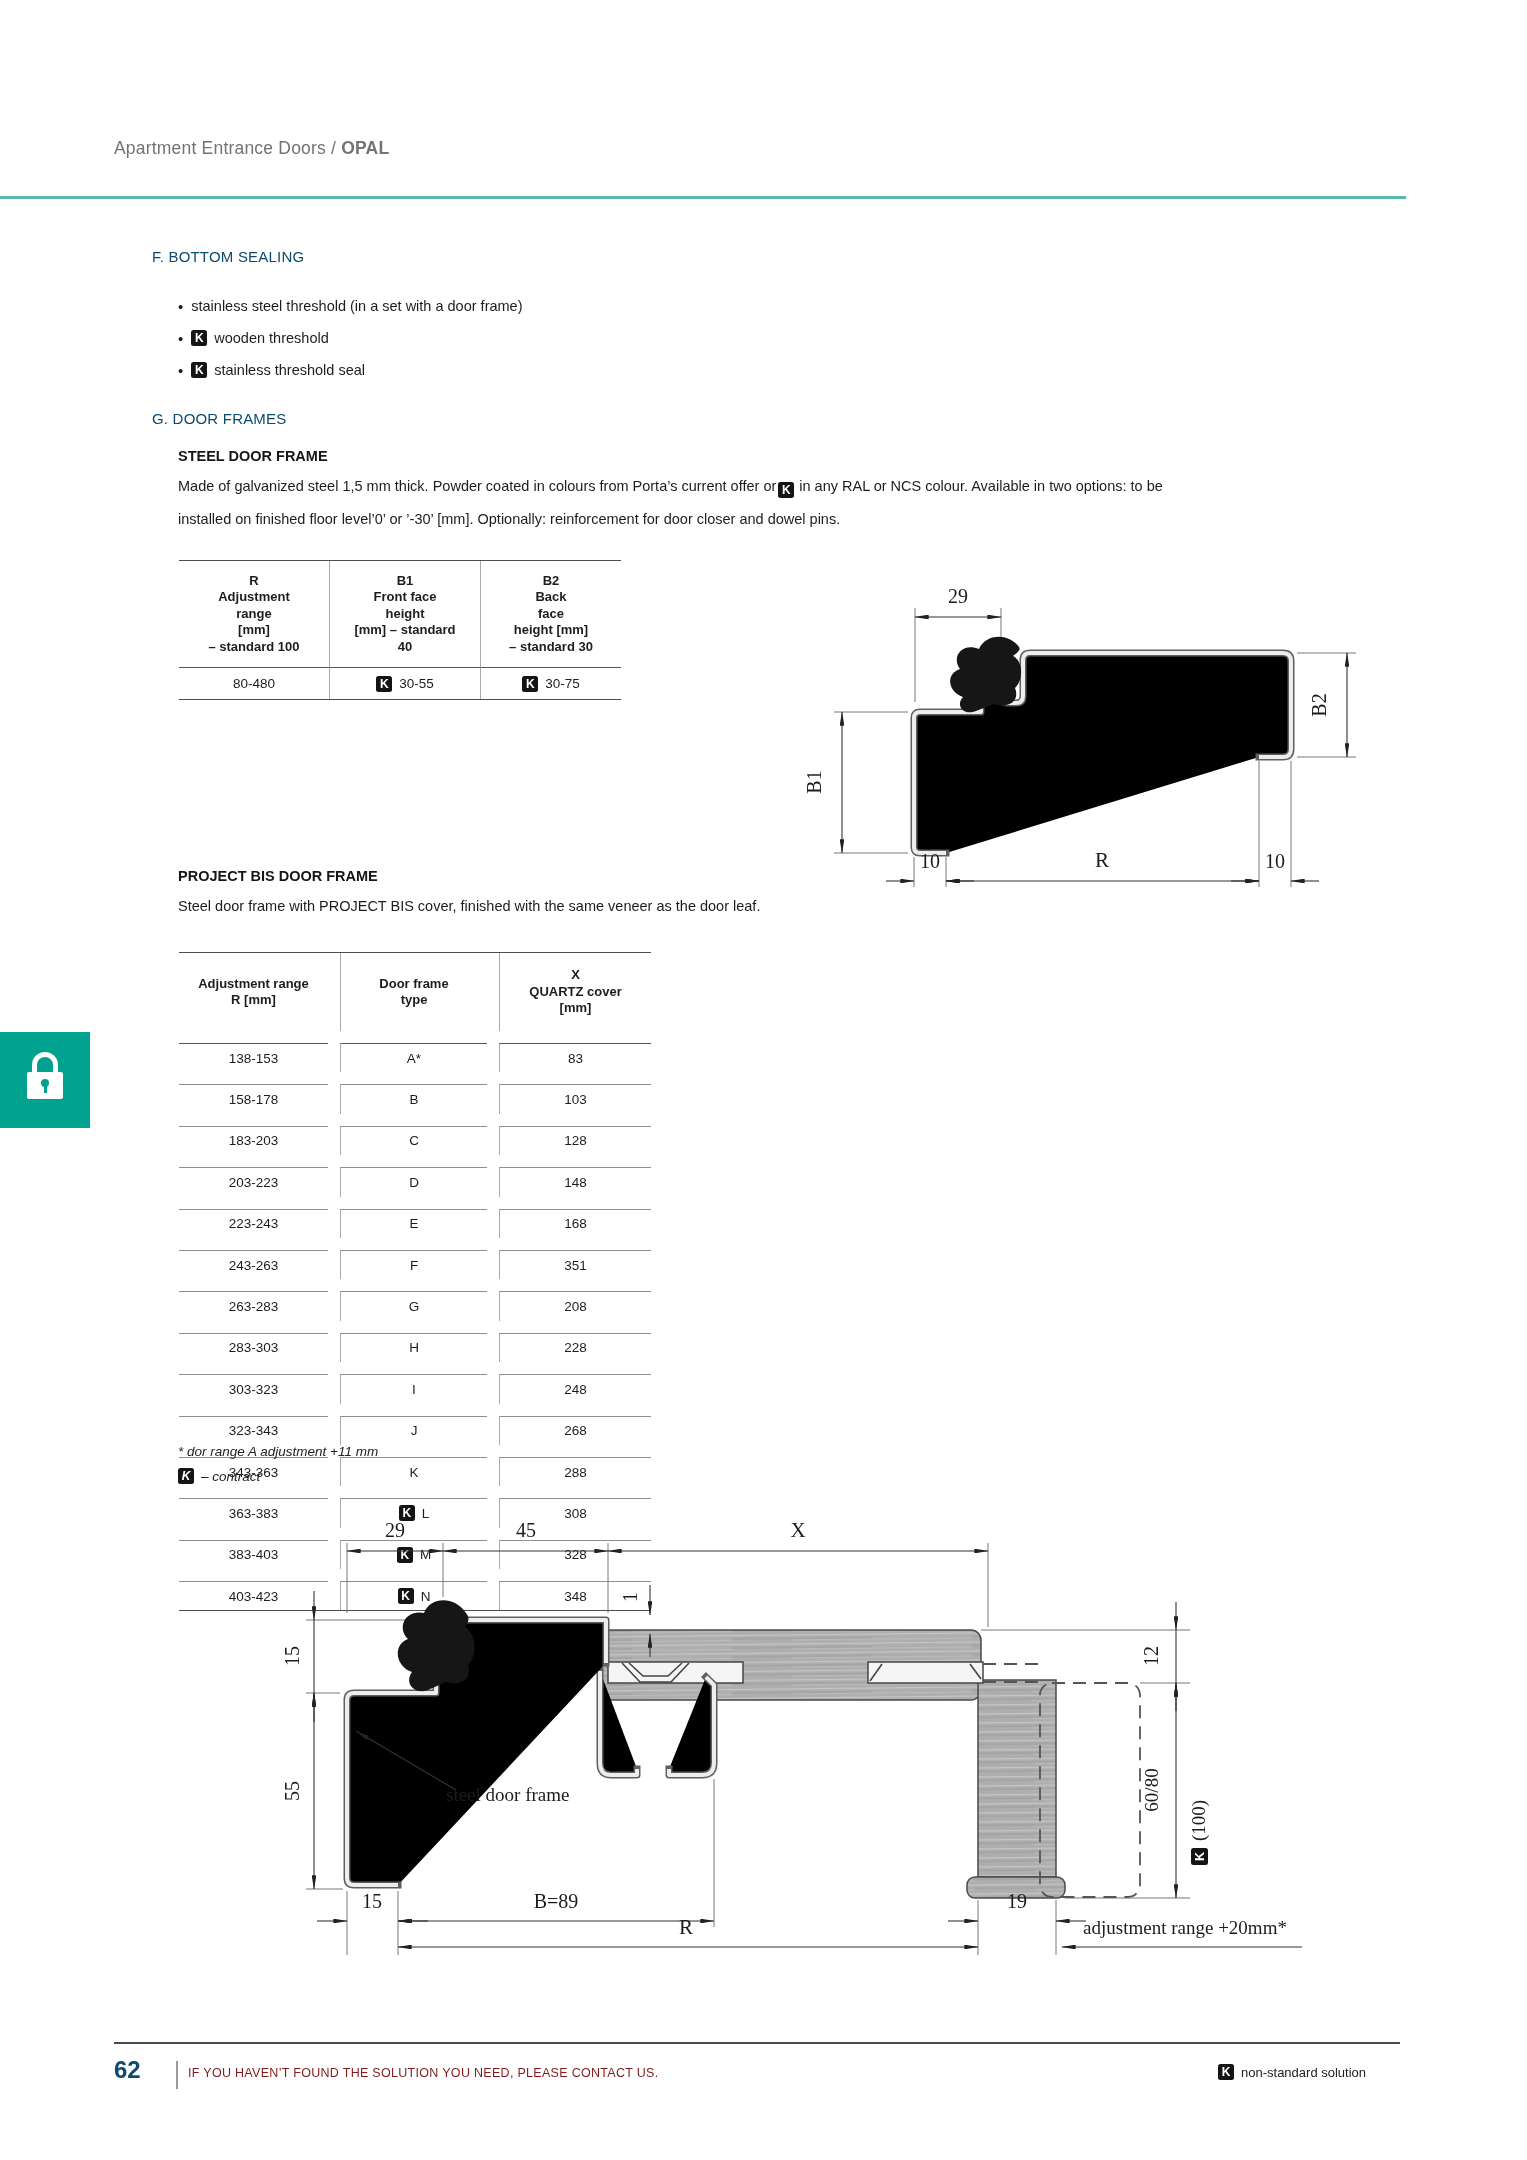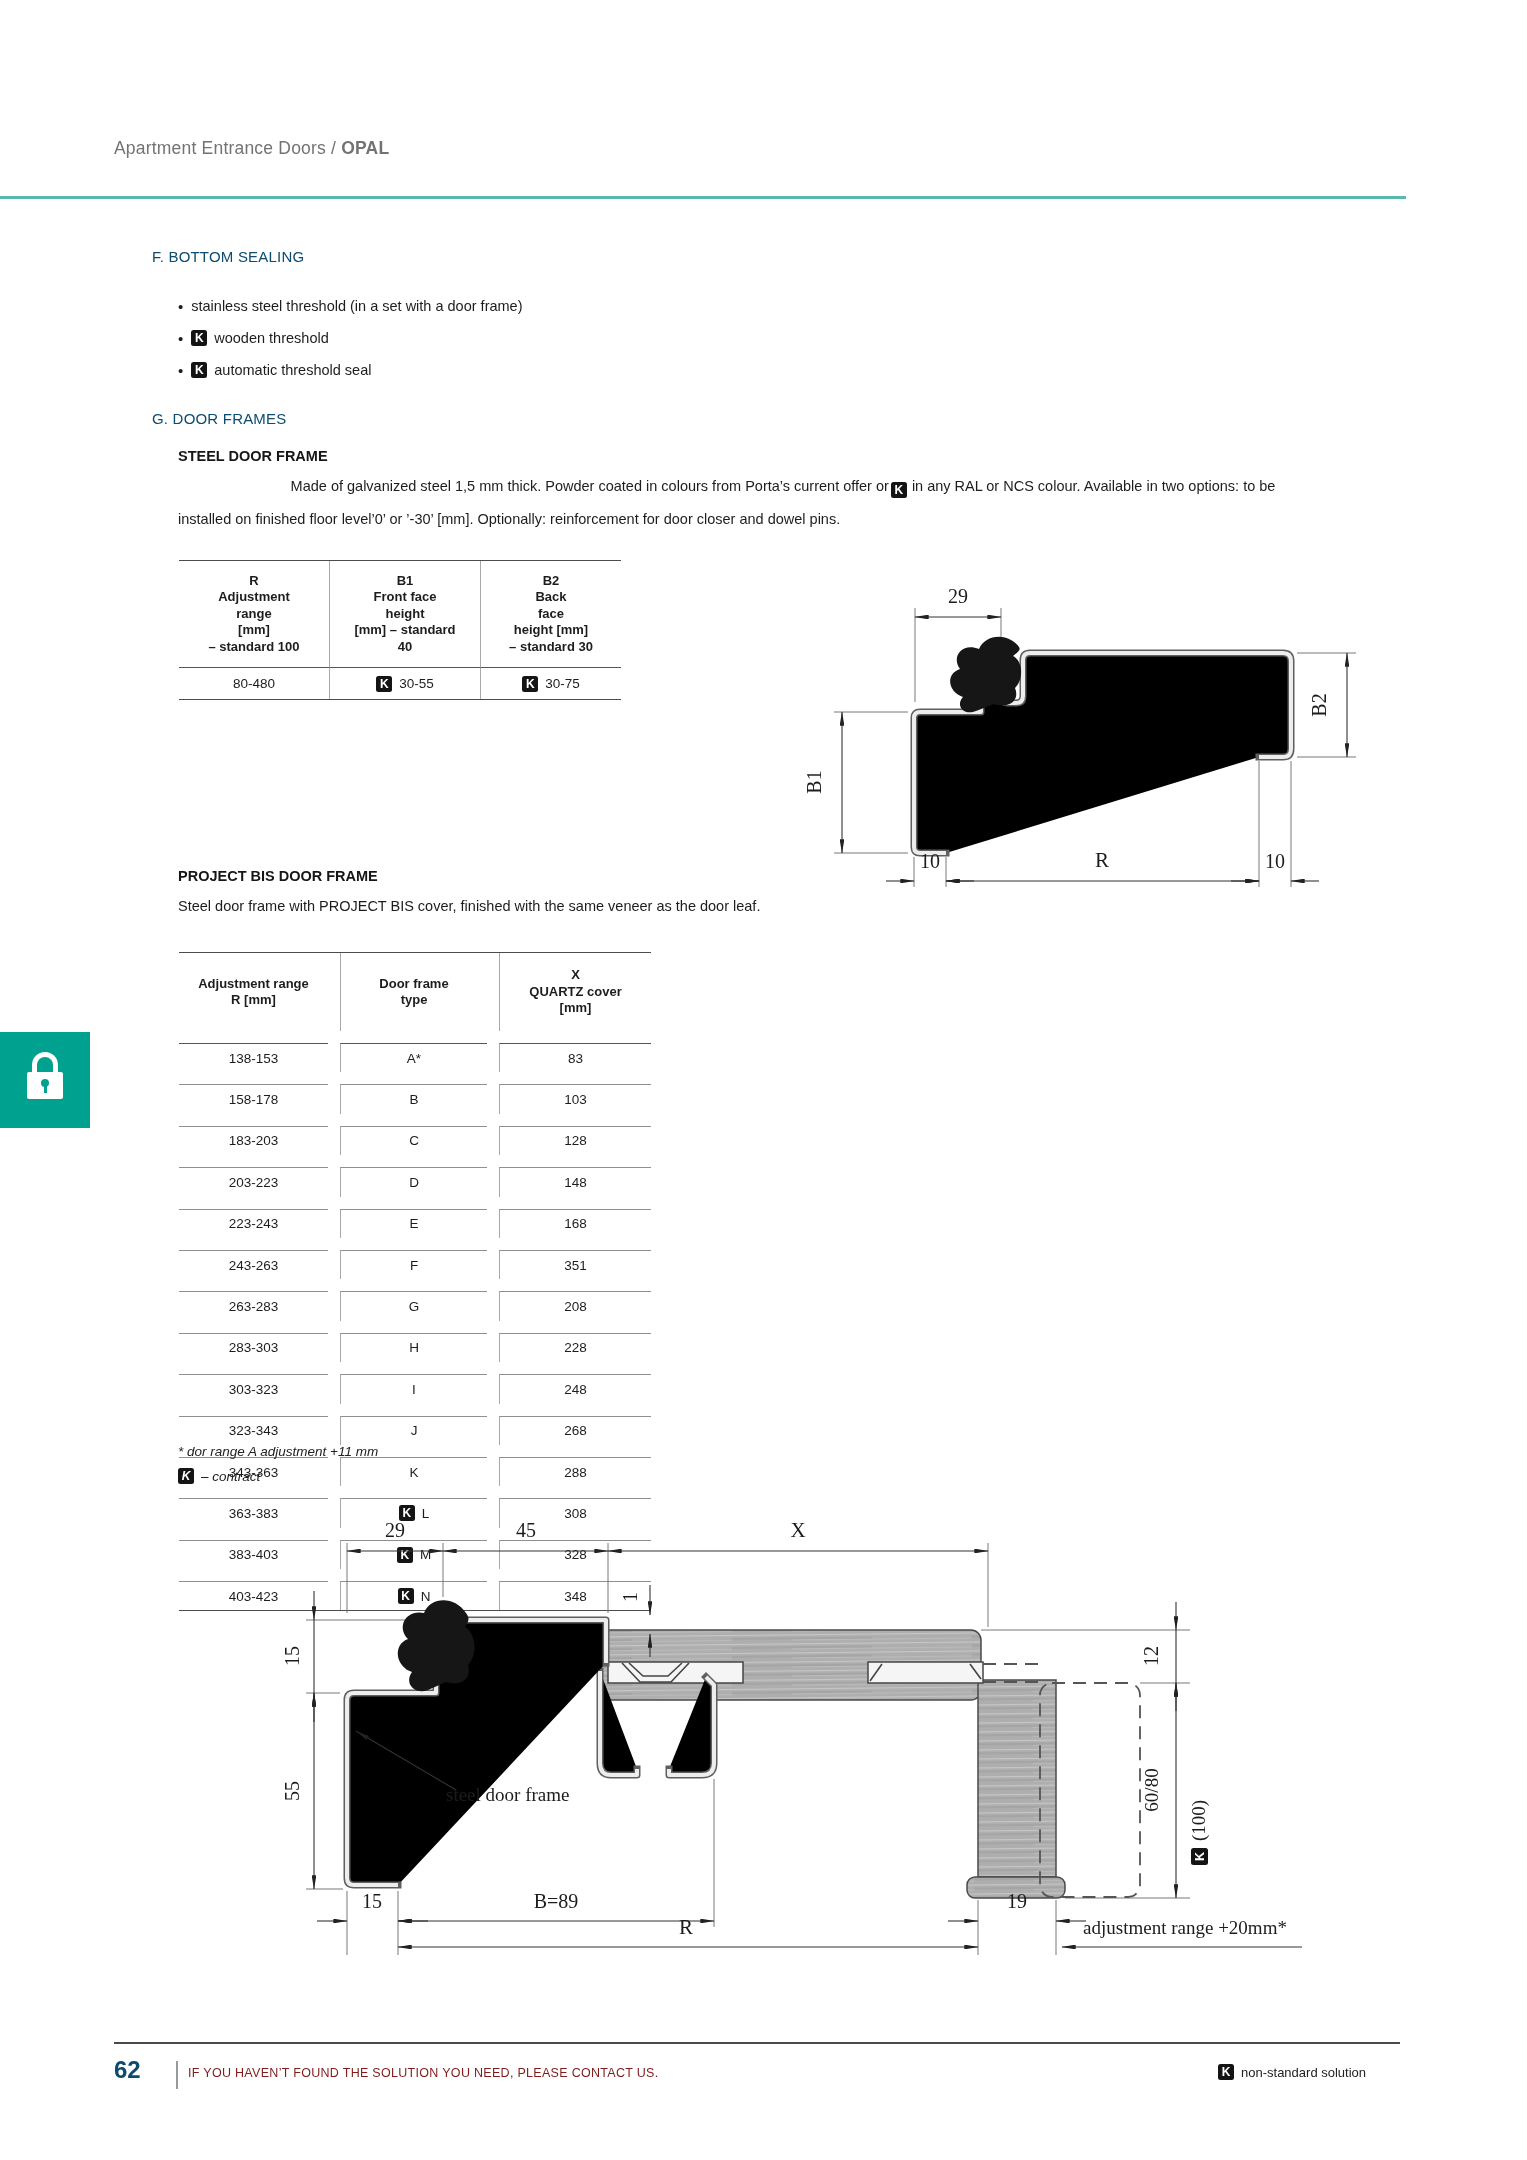--- a/index.html
+++ b/index.html
@@ -82,28 +82,28 @@
     <span>stainless steel threshold (in a set with a door frame)</span>
   </div>
   <div class="b-row">
     <span class="b-dot">•</span>
     <span class="kicon">K</span>
     <span>wooden threshold</span>
   </div>
   <div class="b-row">
     <span class="b-dot">•</span>
     <span class="kicon">K</span>
-    <span>automatic threshold seal</span>
+    <span>stainless threshold seal</span>
   </div>
 </div>
 
 <div class="abs sec-h" style="left:152px;top:410px;">G. DOOR FRAMES</div>
 <div class="abs sub-h" style="left:178px;top:448px;">STEEL DOOR FRAME</div>
 
-<div class="abs body-t" style="left:178px;top:478px;width:1210px;text-align:center;"><span>Made of galvanized steel 1,5 mm thick. Powder coated in colours from Porta’s current offer or</span><span class="kicon inline">K</span><span>in any RAL or NCS colour. Available in two options: to be</span></div>
+<div class="abs body-t" style="left:178px;top:478px;width:1210px;"><span>Made of galvanized steel 1,5 mm thick. Powder coated in colours from Porta’s current offer or</span><span class="kicon inline">K</span><span>in any RAL or NCS colour. Available in two options: to be</span></div>
 <div class="abs body-t" style="left:178px;top:511px;">installed on finished floor level’0’ or ’-30’ [mm]. Optionally: reinforcement for door closer and dowel pins.</div>
 
 <div class="abs tbl tbl1">
   <div class="hcell">R
 Adjustment
 range
 [mm]
 – standard 100</div>
   <div class="hcell cdiv">B1
 Front face

